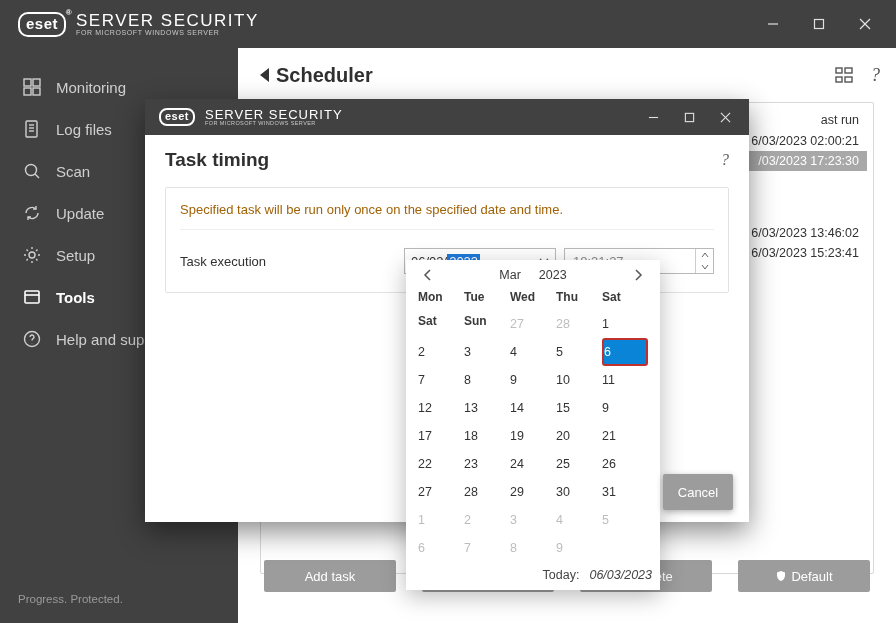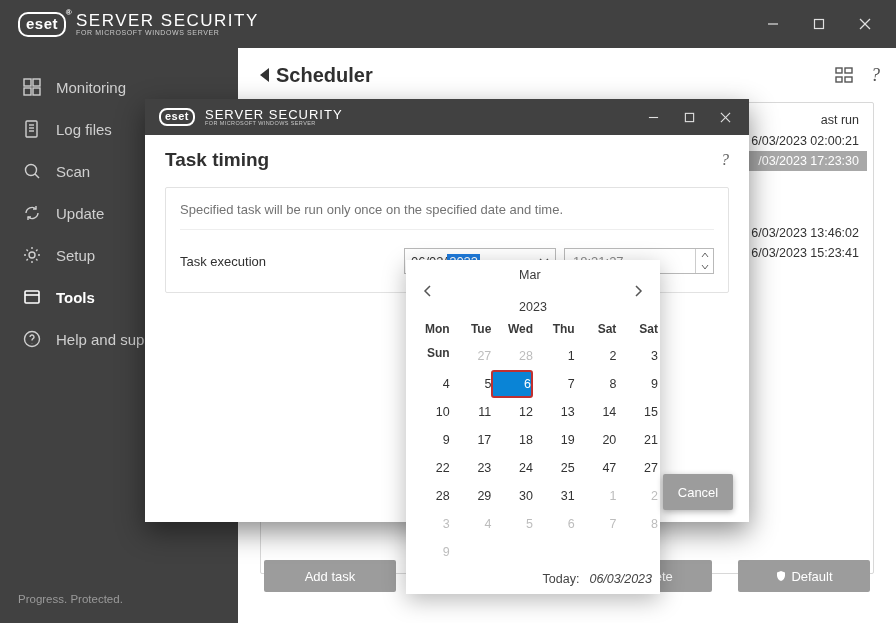--- a/index.html
+++ b/index.html
@@ -107,21 +107,21 @@
   }
   .d-titlebar { height:36px; background:#414141; display:flex; align-items:center; justify-content:space-between; padding:0 6px 0 14px; color:#fff;}
   .d-titlebar .logo-text .l1 { font-size:13px; letter-spacing:1px; }
   .d-titlebar .logo-text .l2 { font-size:5.5px; letter-spacing:0.4px; }
   .d-titlebar .eset-badge { border-radius:8px; font-size:11px; padding:0 4px 2px; }
   .d-titlebar .window-controls .wc { width:36px; height:36px; }
   .d-body { padding: 14px 20px; }
   .d-title { font-size:19px; font-weight:600; display:flex; justify-content:space-between; align-items:center;gap:36px;}
   .d-title .help { font-weight:400; color:#666; font-family:Georgia,serif; font-style:italic; font-size:16px;}
   .d-box { border:1px solid #e2e2e2; border-radius:2px; margin-top:16px; padding: 14px 14px 18px; }
-  .d-desc { color:#737373; margin-bottom: 8px; }
+  .d-desc { color:#a16207; margin-bottom: 8px; }
   .d-divider { border:none; border-top:1px solid #eee; margin: 12px 0 18px; }
   .d-row { display:flex; align-items:center; }
   .d-row .lbl { width:230px; }
   .d-row .fld { display:flex; gap:8px; }
   .date-input, .time-input {
     height:26px; border:1px solid #b9b9b9; background:#fff;
     font-size:13px; color:#333;
   }
   .date-input { width:152px; display:flex; align-items:center; padding:0 6px; justify-content:space-between;}
   .date-input .v { display:inline-flex; gap:0; align-items:center;}
@@ -133,22 +133,22 @@
 
   
   .datepicker {
     position:absolute; left:406px; top:260px; width:254px;
     background:#fff; box-shadow: 0 6px 22px rgba(0,0,0,0.28);
     z-index:60; font-size:12.5px; color:#3a3a3a;
     padding-bottom:6px;
   }
   .dp-head { display:flex; align-items:center; justify-content:space-between; padding:8px 10px 4px;}
   .dp-head .nav { color:#555; font-size:14px; padding:0 6px; cursor:pointer;}
-  .dp-head .my { display:flex; gap:18px; font-weight:400;flex-direction:column;}
-  .dp-grid { display:grid; grid-template-columns: repeat(6, 1fr); text-align:right; padding: 0 2px; }
+  .dp-head .my { display:flex; gap:18px; font-weight:400;}
+  .dp-grid { display:grid; grid-template-columns: repeat(5, 1fr); text-align:left; padding: 0 12px; }
   .dp-grid .dow { font-weight:600; padding:4px 0 6px; font-size:12px;}
   .dp-grid .day { padding:7px 0; color:#333; }
   .dp-grid .day.out { color:#bdbdbd; }
   .dp-grid .day.today {
     background:#0a84d6; color:#fff; border:2px solid #c03030; border-radius:3px; padding:5px 0;
   }
   .dp-footer { display:flex; justify-content:flex-end; align-items:center; gap:10px; padding:6px 8px 2px; }
   .dp-footer .today-lbl { color:#444; }
   .dp-footer .today-date { color:#444;font-style:italic; }
 
@@ -442,21 +442,21 @@
       <div class="day">9</div>
       <div class="day">17</div>
       <div class="day">18</div>
       <div class="day">19</div>
       <div class="day">20</div>
       <div class="day">21</div>
       <div class="day">22</div>
       <div class="day">23</div>
       <div class="day">24</div>
       <div class="day">25</div>
-      <div class="day">47</div>
+      <div class="day">26</div>
       <div class="day">27</div>
       <div class="day">28</div>
       <div class="day">29</div>
       <div class="day">30</div>
       <div class="day">31</div>
       <div class="day out">1</div>
       <div class="day out">2</div>
       <div class="day out">3</div>
       <div class="day out">4</div>
       <div class="day out">5</div>

